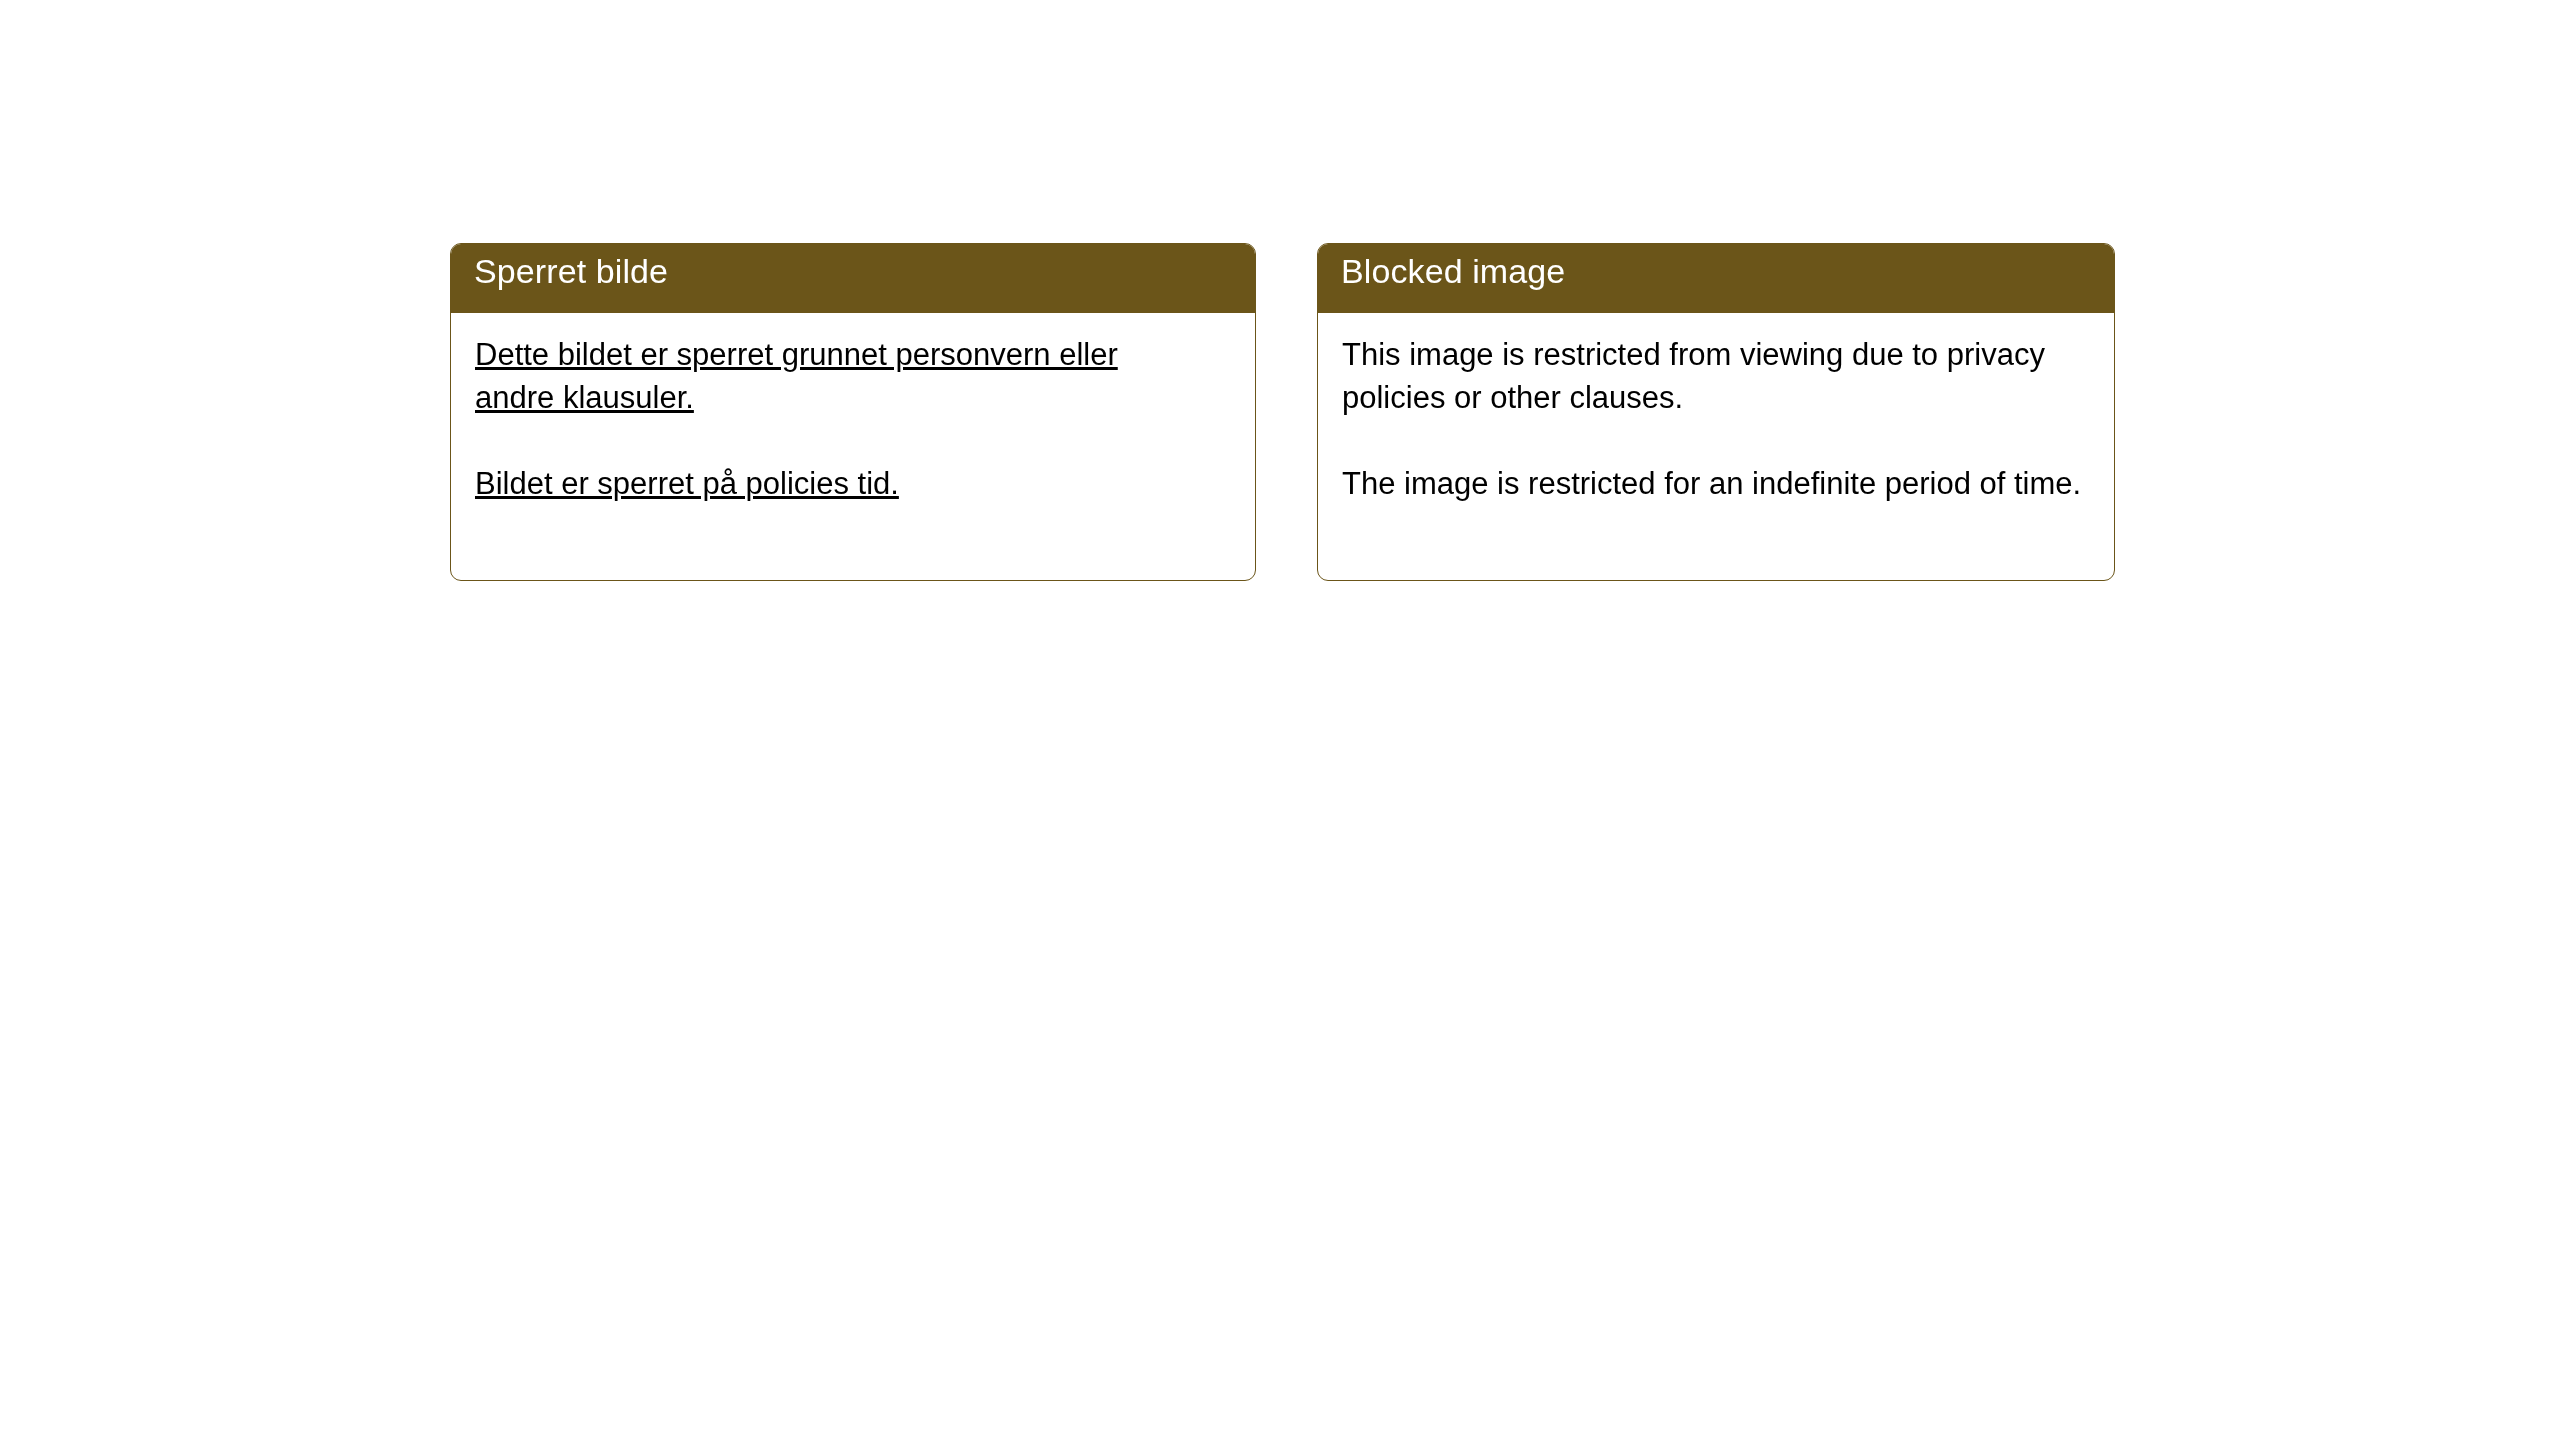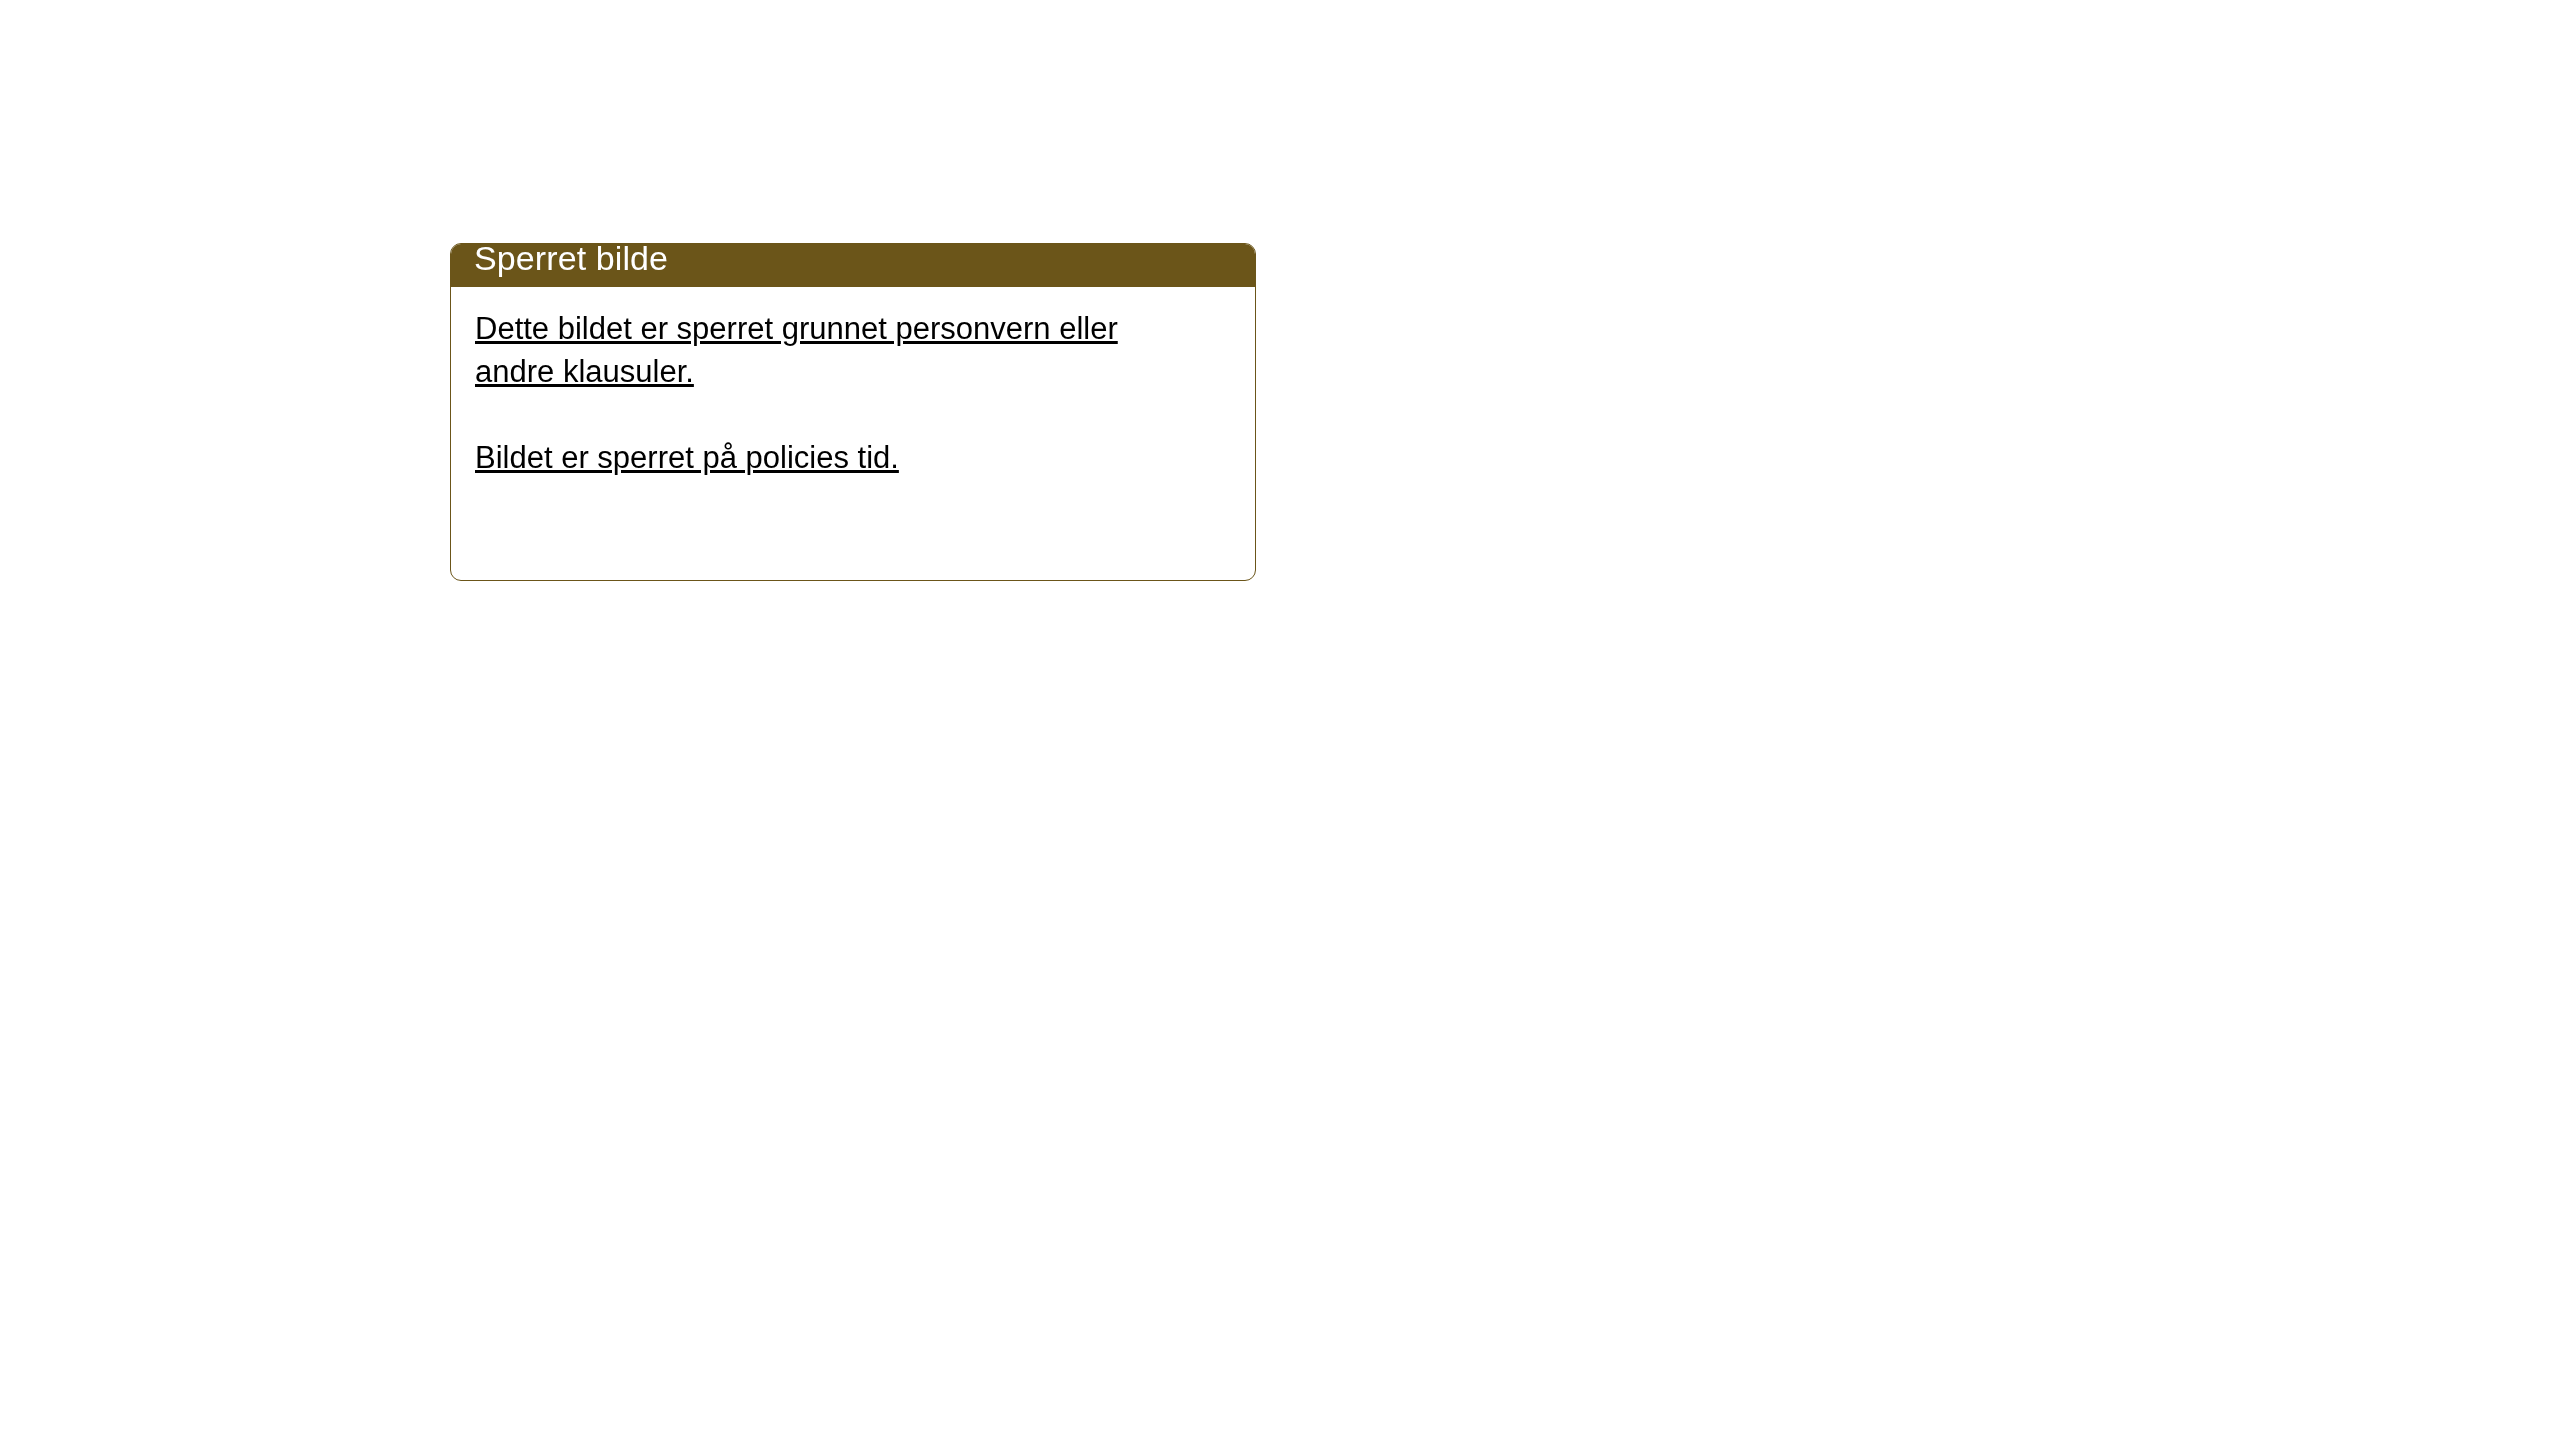--- a/index.html
+++ b/index.html
@@ -35,21 +35,21 @@
     height: 338px;
     display: flex;
     flex-direction: column;
   }
 
   .notice-card.card-left  { width: 806px; }
   .notice-card.card-right { width: 798px; }
 
   .card-header {
     background: #6b5519;
-    height: 43px;
+    height: 69px;
     box-sizing: border-box;
     display: flex;
     align-items: center;
     padding: 0 0 16px 23px;
     flex: 0 0 auto;
   }
 
   .card-title {
     color: #ffffff;
     font-size: 34px;
@@ -89,14 +89,24 @@
     <div class="card-header">
       <span class="card-title">Sperret bilde</span>
     </div>
     <div class="card-body">
       <p class="card-paragraph">Dette bildet er sperret grunnet personvern eller andre klausuler.</p>
       <div class="paragraph-gap"></div>
       <p class="card-paragraph">Bildet er sperret på policies tid.</p>
     </div>
   </section>
 
+  <section class="notice-card card-right">
+    <div class="card-header">
+      <span class="card-title">Blocked image</span>
+    </div>
+    <div class="card-body">
+      <p class="card-paragraph">This image is restricted from viewing due to privacy policies or other clauses.</p>
+      <div class="paragraph-gap"></div>
+      <p class="card-paragraph">The image is restricted for an indefinite period of time.</p>
+    </div>
+  </section>
 
 </div>
 
 </body></html>

